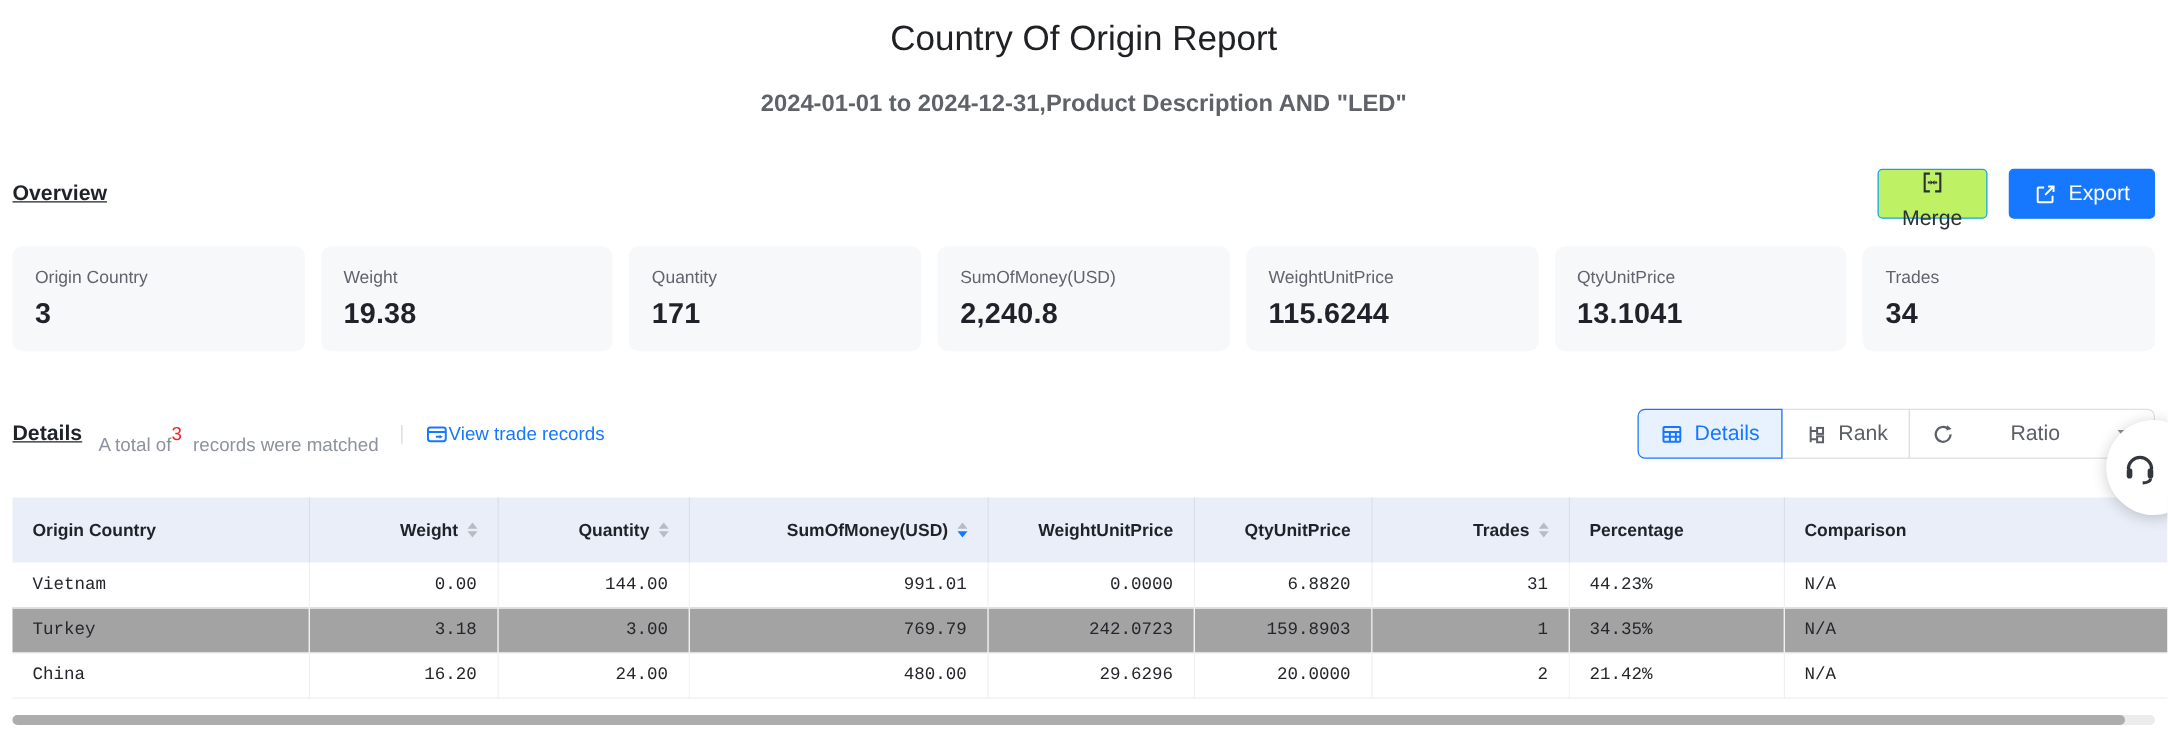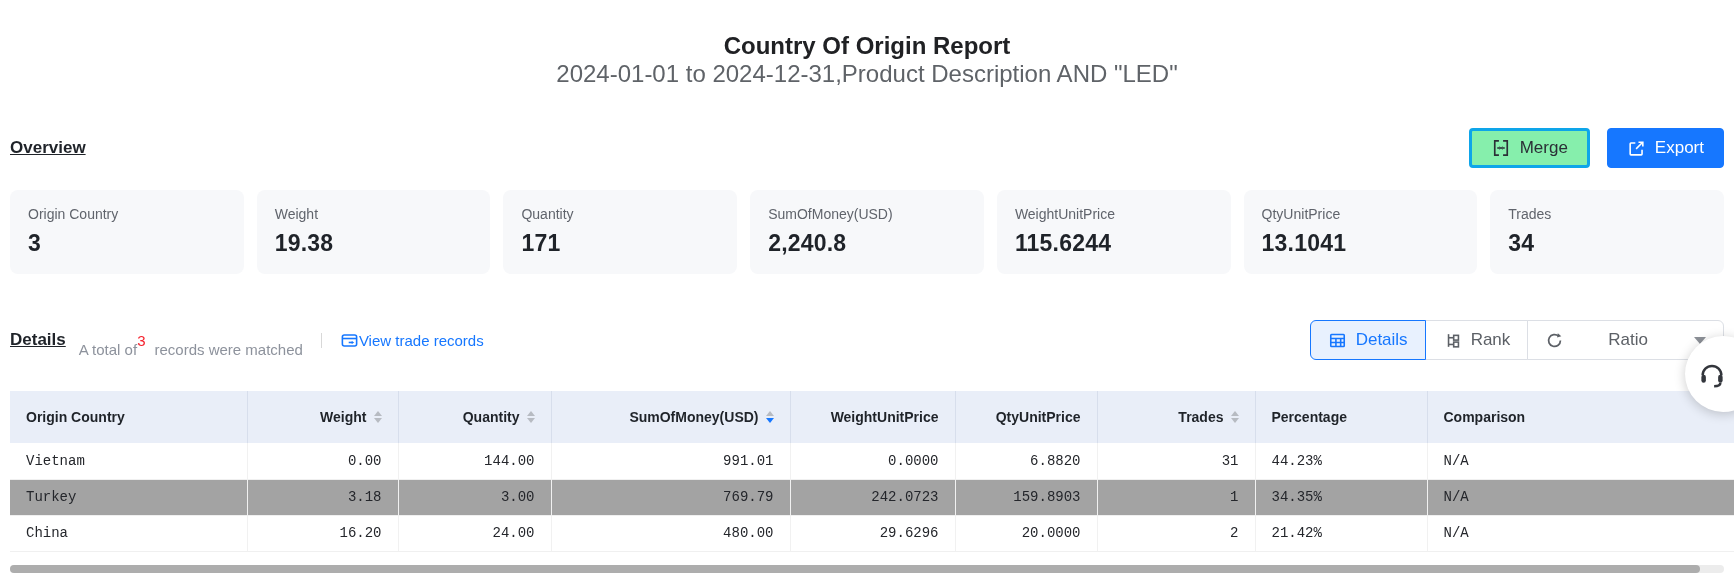--- a/index.html
+++ b/index.html
@@ -2,29 +2,29 @@
 <html><head>
 <meta charset="utf-8">
 <style>
   * { box-sizing: border-box; }
   html, body { margin: 0; padding: 0; }
   body {
     width: 1734px; height: 585px; position: relative; overflow: hidden;
     background: #ffffff; color: #1f2329;
     font-family: "Liberation Sans", sans-serif;
   }
-  .page-title { text-align: center; padding-top: 15px; font-size: 24px; font-weight: 700; color: #202124; margin-top: 17px; }
-  .page-subtitle { text-align: center; margin-top: 0; font-size: 24px; font-weight: 400; color: #5f6368; }
+  .page-title { text-align: center; padding-top: 15px; font-size: 28px; font-weight: 400; color: #202124; }
+  .page-subtitle { text-align: center; margin-top: 26px; font-size: 19px; font-weight: 700; color: #5f6368; }
 
   .toolbar { display: flex; justify-content: space-between; align-items: center; margin: 40px 10px 0 10px; height: 40px; }
   .section-heading { font-size: 17px; font-weight: 700; color: #1f2329; text-decoration: underline; }
   .toolbar-buttons { display: flex; gap: 17px; }
   .btn { display: inline-flex; align-items: center; gap: 9px; height: 40px; padding: 0 19px;
          border-radius: 4px; font-size: 17px; cursor: pointer; }
-  .btn-default { background: #86efac; border: 3px solid #0ea5e9; color: #2b2f36; }
+  .btn-default { background: #bef264; border: 1px solid #0ea5e9; color: #2b2f36; flex-direction: column; }
   .btn-primary { background: #1677ff; border: 1px solid #1677ff; color: #fff; }
   .btn svg { flex: 0 0 auto; }
 
   .cards { display: flex; gap: 13px; margin: 22px 10px 0 10px; }
   .card { flex: 1; background: #f7f8fa; border-radius: 8px; height: 84px; padding: 16px 18px 0 18px; }
   .card-label { font-size: 14px; color: #60646c; }
   .card-value { margin-top: 8px; font-size: 23px; font-weight: 700; color: #1f2329; letter-spacing: 0.2px; }
 
   .details-row { display: flex; justify-content: space-between; align-items: center; margin: 46px 10px 0 10px; height: 40px; }
   .details-left { display: flex; align-items: center; }

